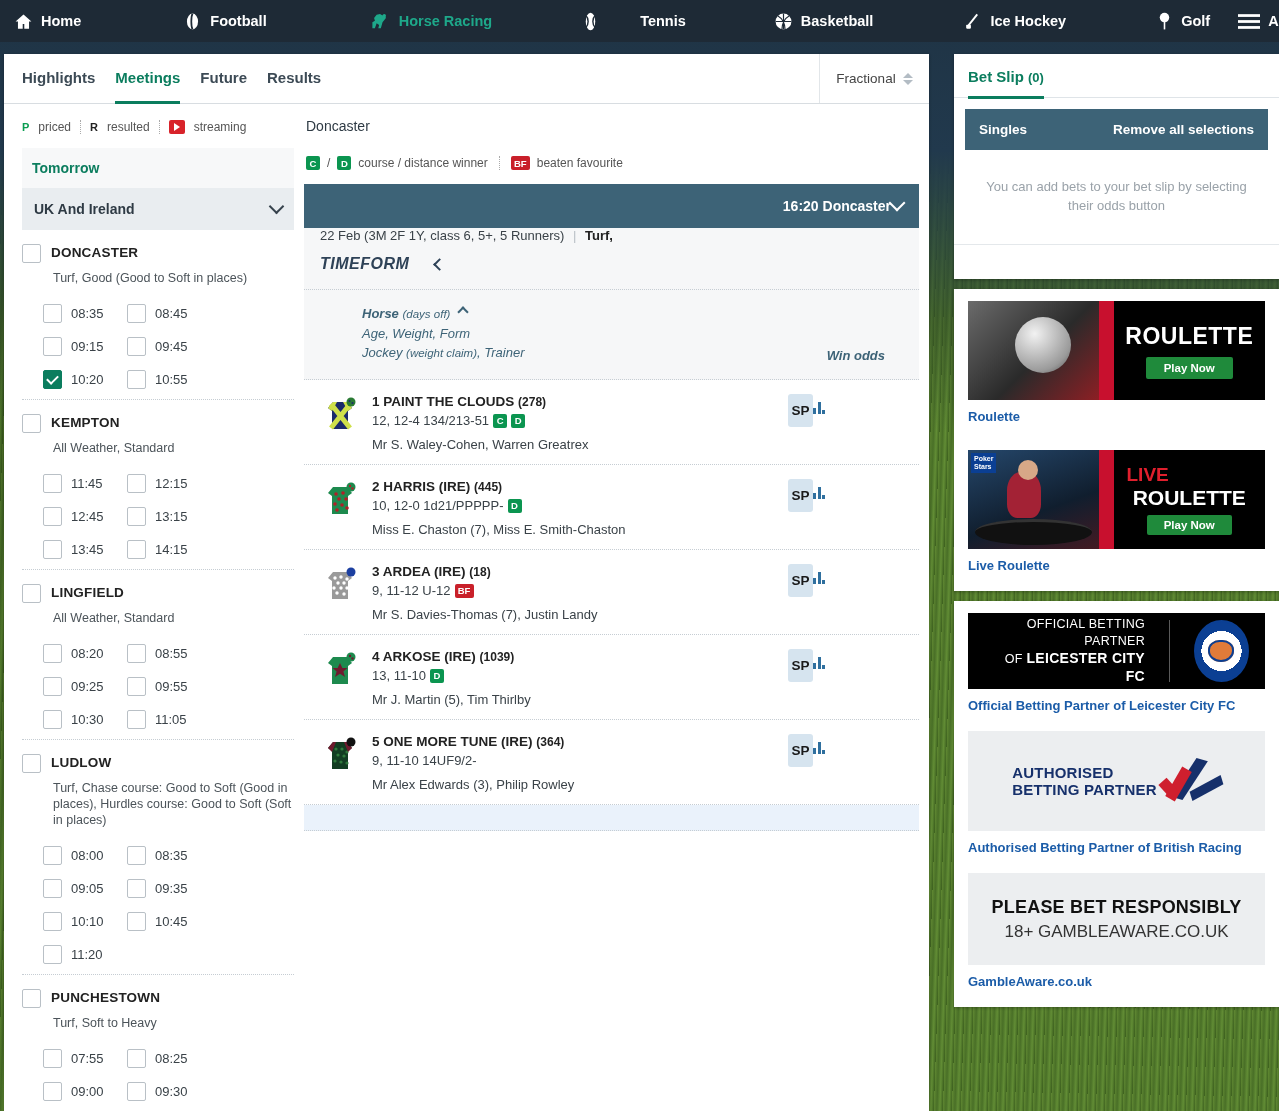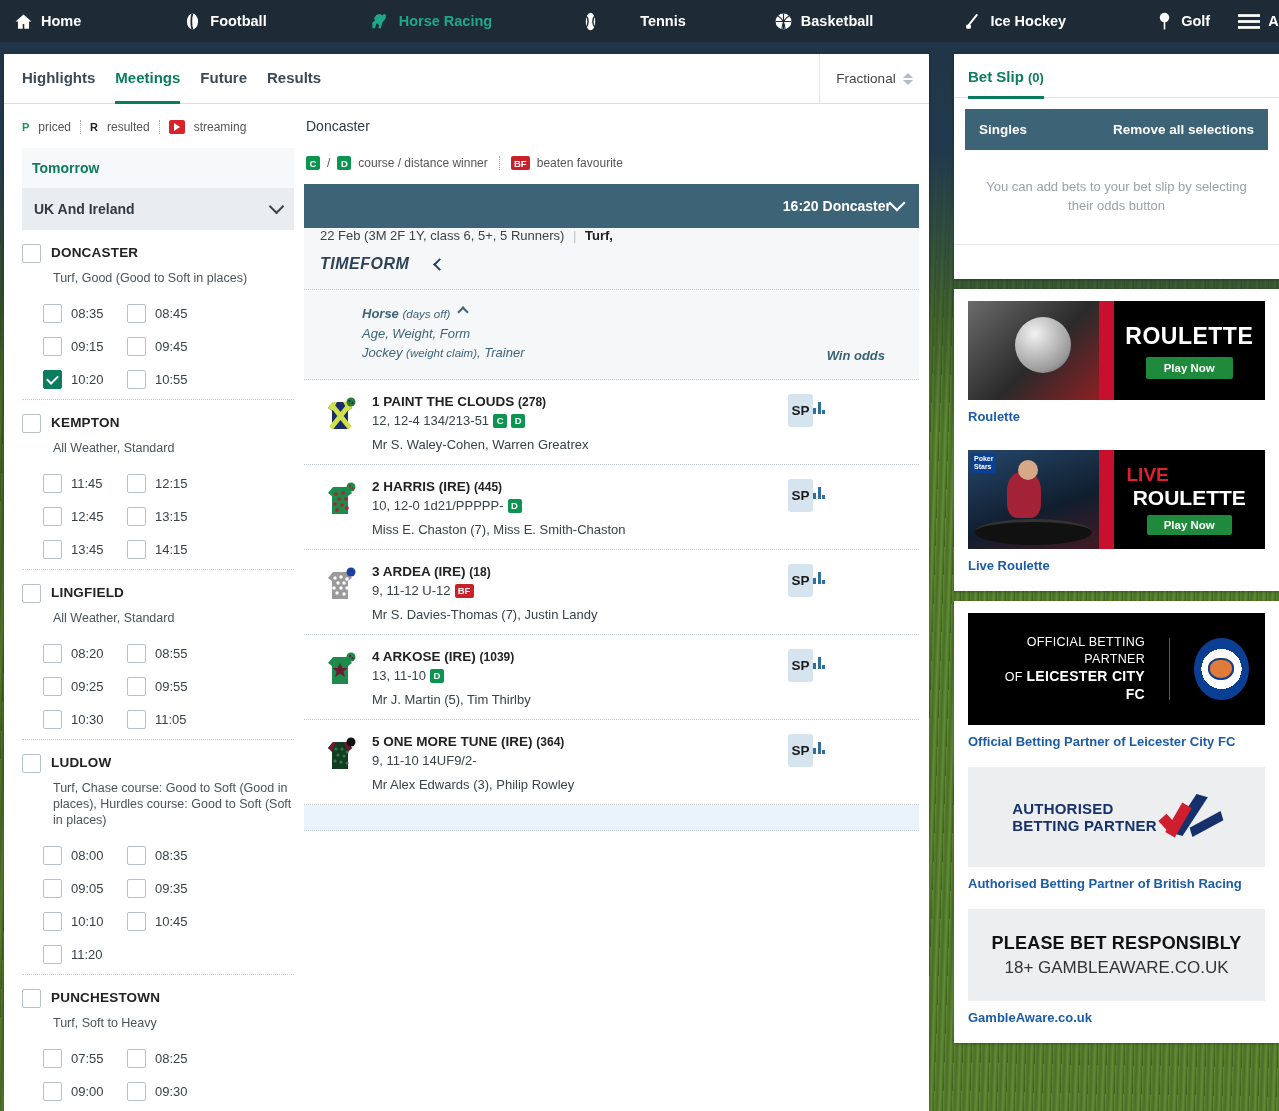--- a/index.html
+++ b/index.html
@@ -150,21 +150,21 @@
   .bs-title { font-size:15px; font-weight:bold; color:#0b7d5e; display:inline-block; padding-bottom:11px; border-bottom:3px solid #0b7d5e; margin-bottom:-2px; }
   .bs-title .cnt { font-size:13px; }
   .singles { background:#3d6377; color:#fff; margin:11px 11px 0 11px; padding:13px 14px; display:flex; justify-content:space-between; font-weight:bold; font-size:13.5px; }
   .singles .rm { cursor:pointer; }
   .bs-empty { color:#9aa2a9; font-size:13px; text-align:center; padding:27px 26px 29px 26px; line-height:19px; border-bottom:1px solid #e4e8eb; }
   .bs-foot { height:34px; }
   .promo { padding:12px 14px 4px 14px; }
   .promo-img { width:297px; height:99px; border:none; display:block; position:relative; overflow:hidden; background:#000; }
   .promo-cap { color:#1b5ca8; font-weight:bold; font-size:13px; padding:9px 0 14px 0; cursor:pointer; }
   .partner { padding:12px 14px 4px 14px; }
-  .p-black { background:#000; height:112px; display:flex; align-items:center; justify-content:center; gap:24px; padding:0 16px; }
+  .p-black { background:#000; height:76px; display:flex; align-items:center; justify-content:center; gap:24px; padding:0 16px; }
   .p-black .txt { color:#fff; font-size:12.5px; line-height:17px; text-align:right; letter-spacing:.3px; }
   .p-black .txt b { font-size:14px; }
   .p-vline { width:1px; height:62px; background:#5a5a5a; }
   .lcfc { width:62px;height:62px;border-radius:50%;background:radial-gradient(circle,#ffffff 0 52%, #0b3f93 52% 100%);border:2px solid #0b3f93;display:flex;align-items:center;justify-content:center;position:relative; }
   .lcfc::after{content:"";width:26px;height:22px;border-radius:45% 45% 50% 50%;background:#e07b39;box-shadow:0 0 0 2px #0b3f93 inset;}
   .p-grey { background:#eceef0; height:100px; display:flex; align-items:center; justify-content:center; gap:4px; }
   .abp-txt { color:#16306b; font-weight:bold; font-size:15px; line-height:17px; letter-spacing:.2px; }
   .abp-tick { width:60px;height:48px;position:relative; }
   .abp-tick span { position:absolute;display:block; }
   .abp-tick .b1 { width:13px;height:40px;background:#16306b;transform:skewX(-22deg) rotate(14deg);left:22px;top:2px; }

